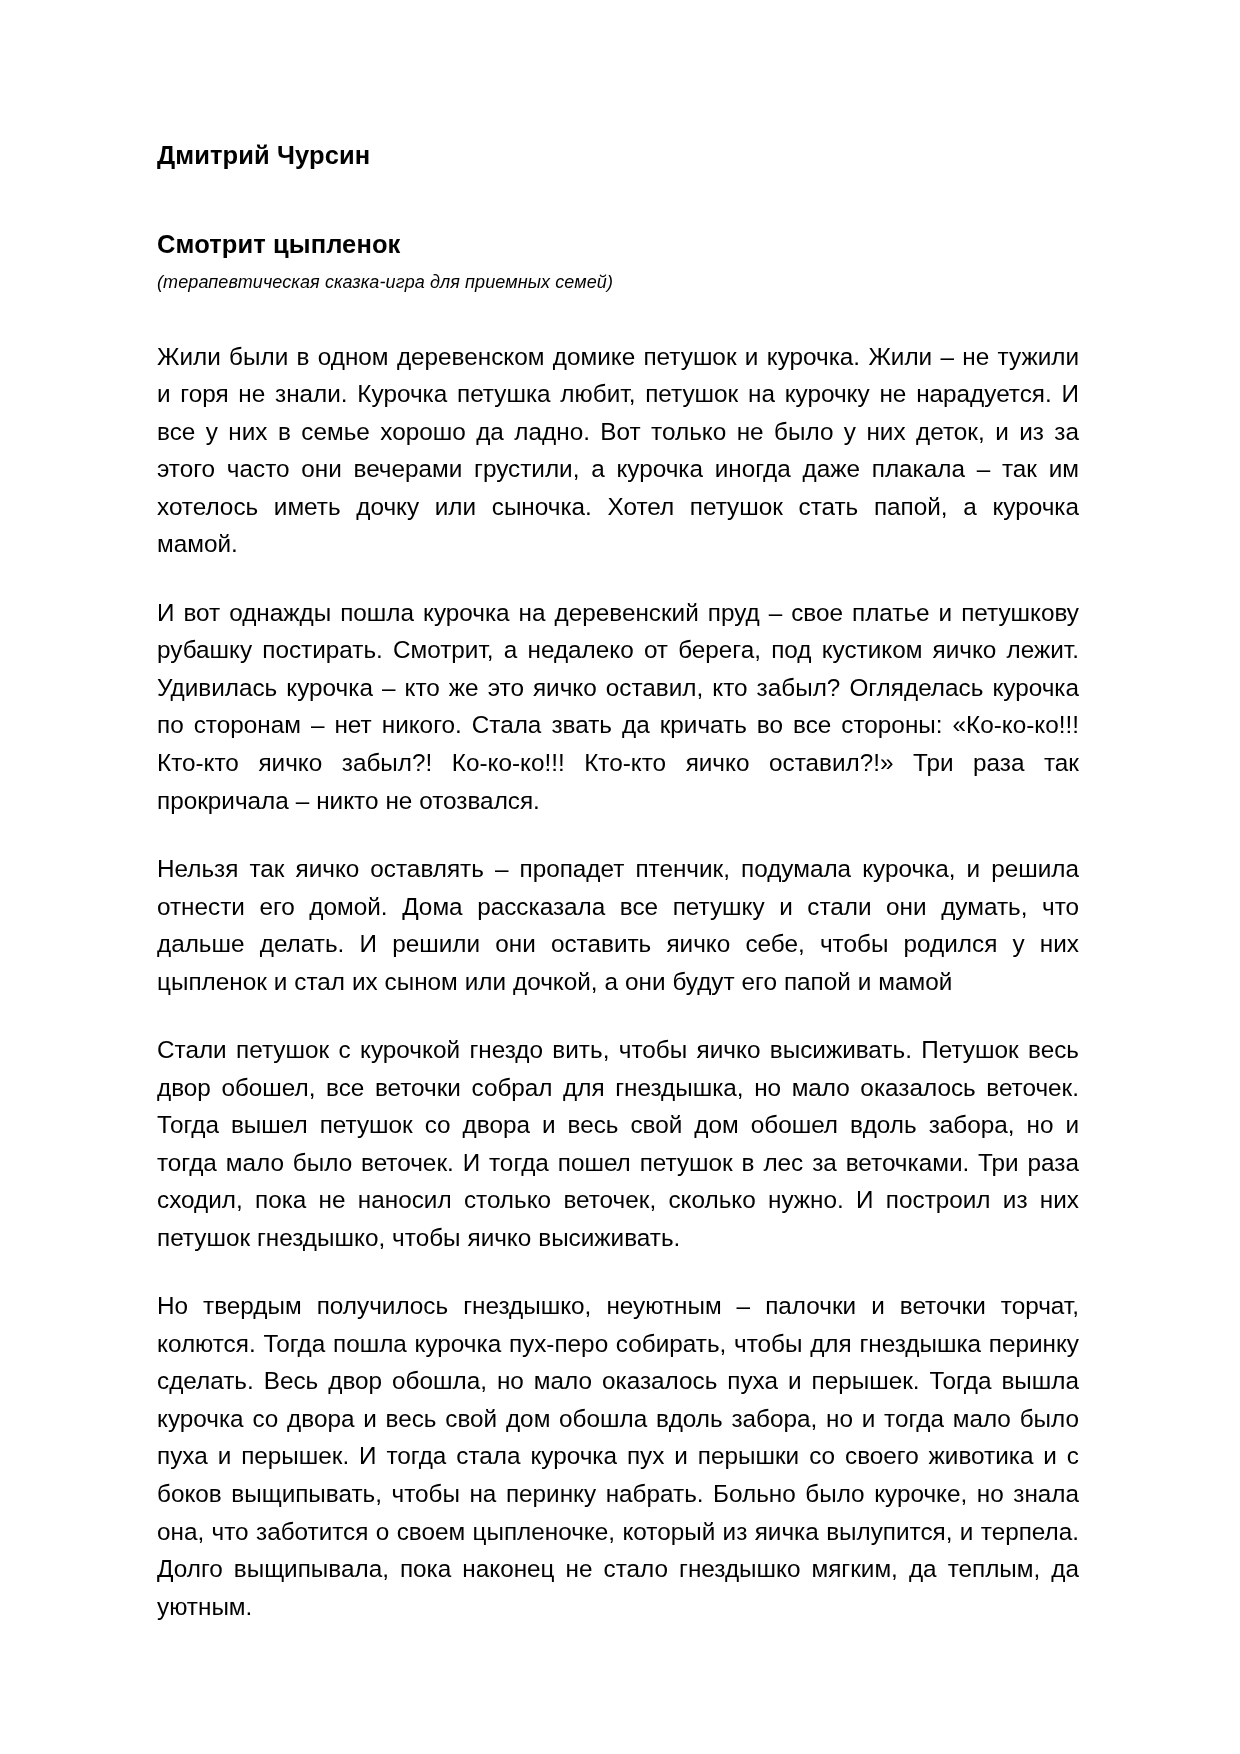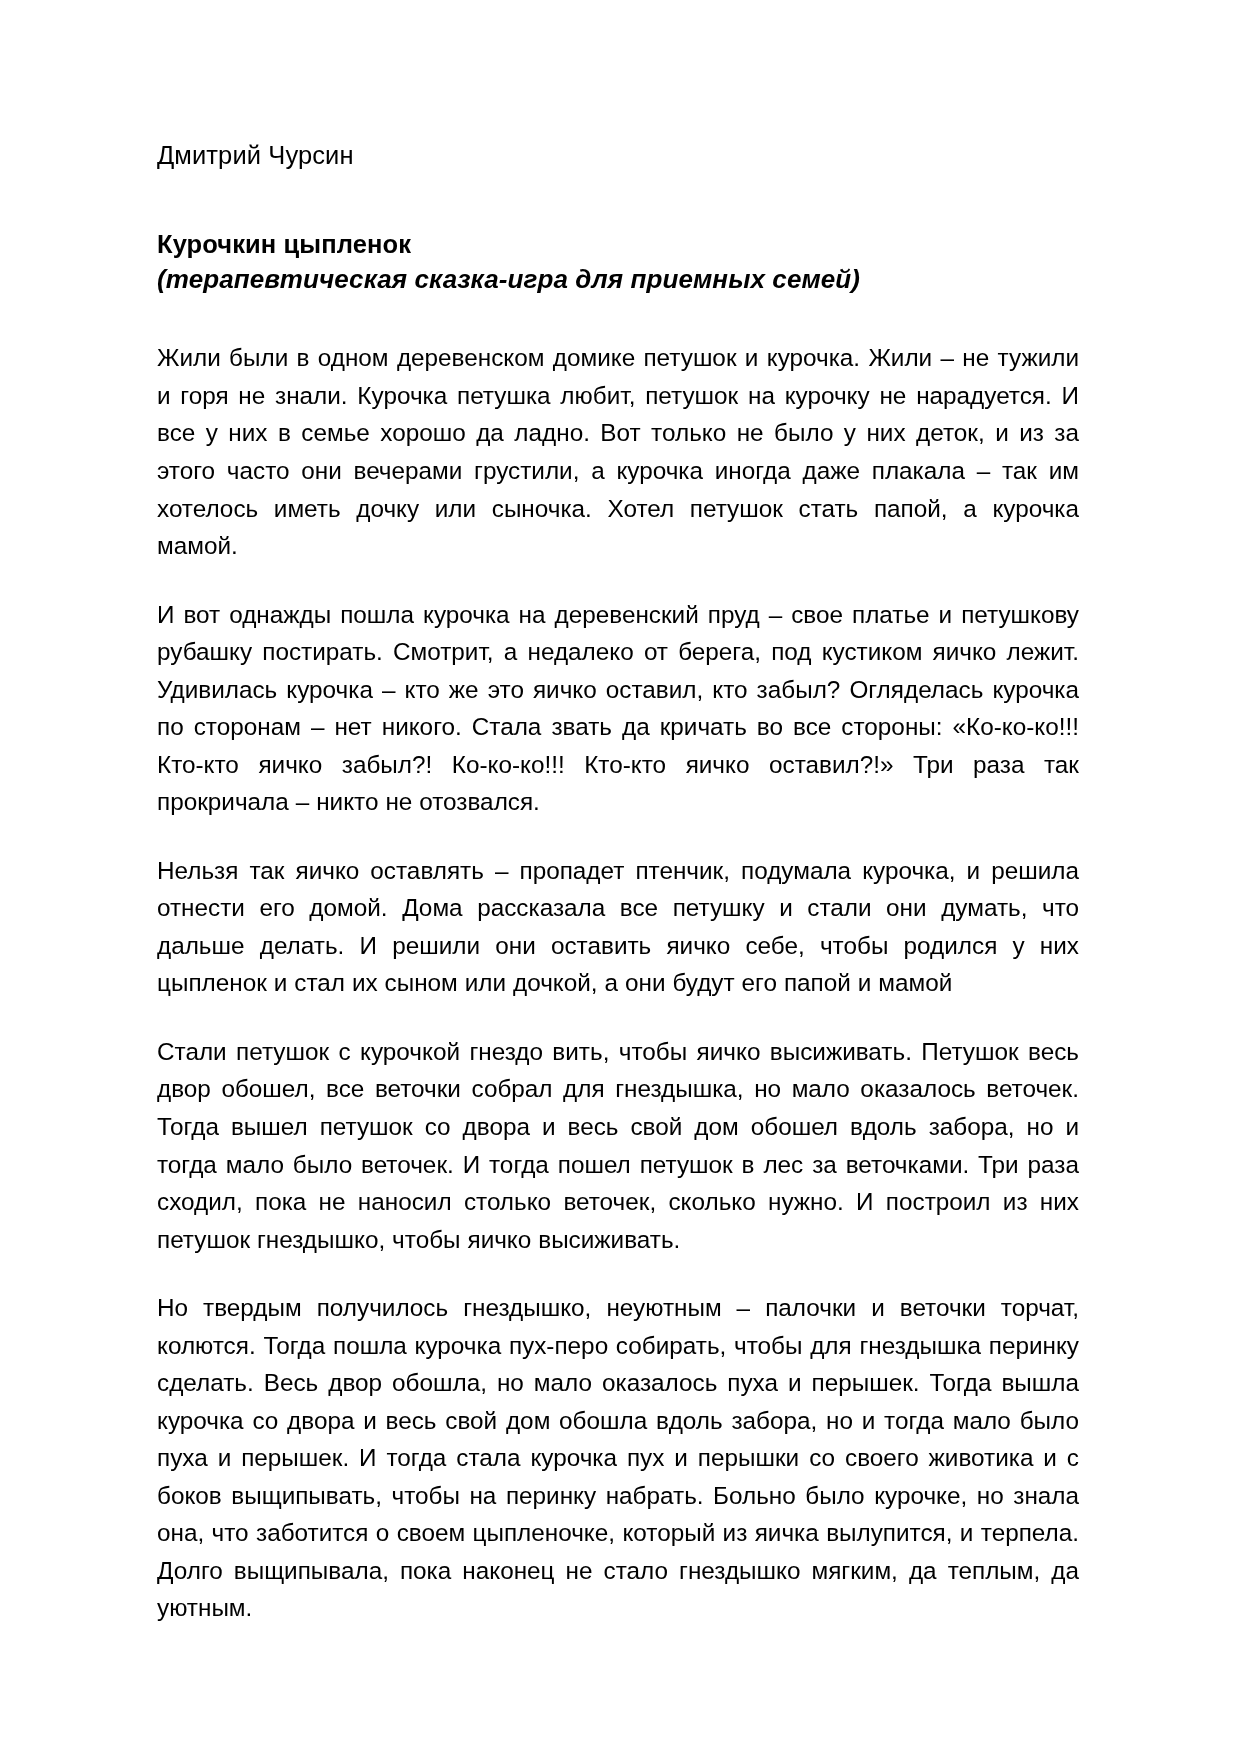--- a/index.html
+++ b/index.html
@@ -21,39 +21,39 @@
     height: 1754px;
     background: #ffffff;
     box-sizing: border-box;
     padding: 140px 150px 0 157px;
   }
   .doc-body {
     width: 936px;
   }
   .author {
     font-size: 25.5px;
-    font-weight: normal;
+    font-weight: bold;
     letter-spacing: 0.1px;
     line-height: 1.2;
     margin: 0 0 58px 0;
   }
   .title {
     font-size: 25.5px;
     font-weight: bold;
     letter-spacing: 0.1px;
     line-height: 1.22;
     margin: 0 0 2px 0;
   }
   .subtitle {
-    font-size: 26px;
-    font-weight: bold;
+    font-size: 18px;
+    font-weight: normal;
     font-style: italic;
     letter-spacing: 0.1px;
     line-height: 1.22;
-    margin: 4px 0 44px 0;
+    margin: 12px 0 44px 0;
   }
   .para {
     font-size: 24.3px;
     line-height: 1.545;
     text-align: justify;
     text-justify: inter-word;
     margin: 0 14px 31px 0;
     word-spacing: 0.2px;
   }
   .para:last-child {
@@ -61,21 +61,21 @@
   }
 </style>
 </head>
 <body>
 
 <div class="page">
   <div class="doc-body">
 
     <h1 class="author">Дмитрий Чурсин</h1>
 
-    <h2 class="title">Курочкин цыпленок</h2>
+    <h2 class="title">Смотрит цыпленок</h2>
 
     <h3 class="subtitle">(терапевтическая сказка-игра для приемных семей)</h3>
 
     <p class="para">Жили были в одном деревенском домике петушок и курочка. Жили – не тужили и горя не знали. Курочка петушка любит, петушок на курочку не нарадуется. И все у них в семье хорошо да ладно. Вот только не было у них деток, и из за этого часто они вечерами грустили, а курочка иногда даже плакала – так им хотелось иметь дочку или сыночка. Хотел петушок стать папой, а курочка мамой.</p>
 
     <p class="para">И вот однажды пошла курочка на деревенский пруд – свое платье и петушкову рубашку постирать. Смотрит, а недалеко от берега, под кустиком яичко лежит. Удивилась курочка – кто же это яичко оставил, кто забыл? Огляделась курочка по сторонам – нет никого. Стала звать да кричать во все стороны: «Ко-ко-ко!!! Кто-кто яичко забыл?! Ко-ко-ко!!! Кто-кто яичко оставил?!» Три раза так прокричала – никто не отозвался.</p>
 
     <p class="para">Нельзя так яичко оставлять – пропадет птенчик, подумала курочка, и решила отнести его домой. Дома рассказала все петушку и стали они думать, что дальше делать. И решили они оставить яичко себе, чтобы родился у них цыпленок и стал их сыном или дочкой, а они будут его папой и мамой</p>
 
     <p class="para">Стали петушок с курочкой гнездо вить, чтобы яичко высиживать. Петушок весь двор обошел, все веточки собрал для гнездышка, но мало оказалось веточек. Тогда вышел петушок со двора и весь свой дом обошел вдоль забора, но и тогда мало было веточек. И тогда пошел петушок в лес за веточками. Три раза сходил, пока не наносил столько веточек, сколько нужно. И построил из них петушок гнездышко, чтобы яичко высиживать.</p>

